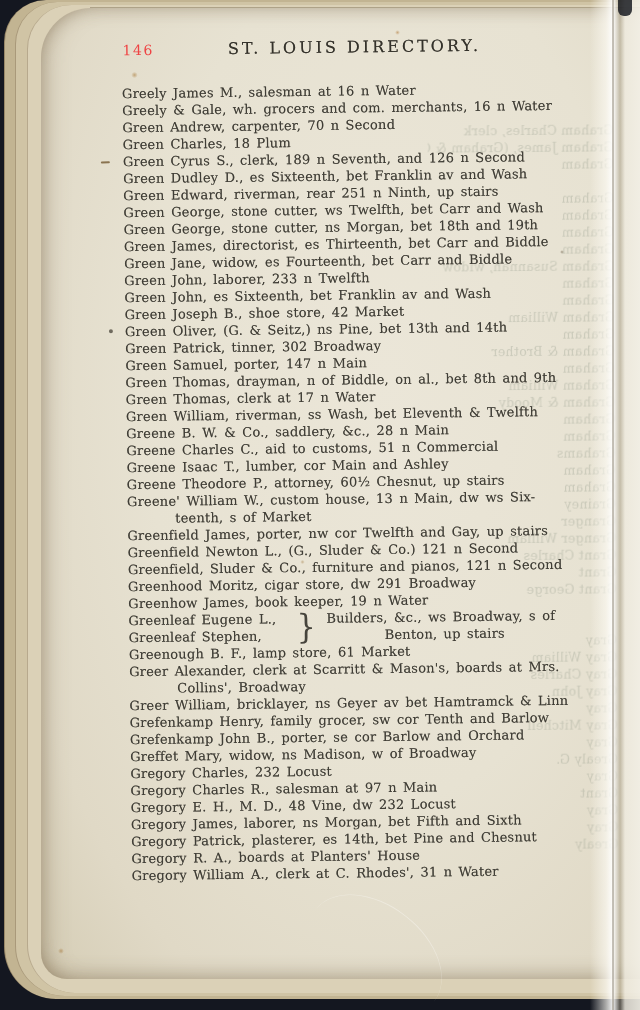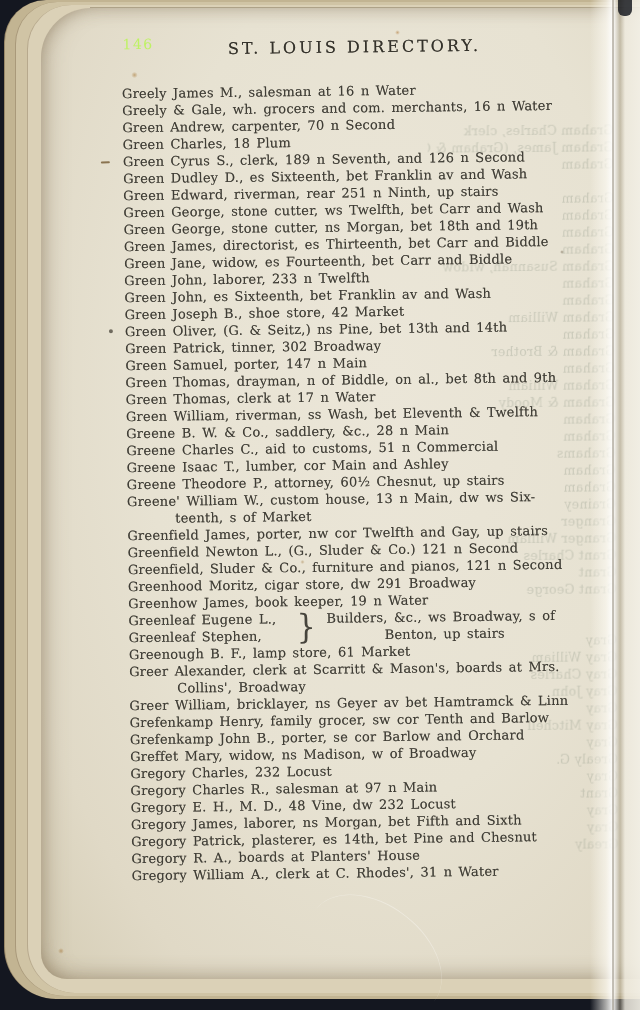--- a/index.html
+++ b/index.html
@@ -32,22 +32,22 @@
           rgba(238,234,222,.85) 70%,
           rgba(242,239,229,.92) 100%);}
   .strip-seam{position:absolute;top:0;bottom:0;left:612px;width:2px;
         background:rgba(110,100,80,.4);}
   .corner-dark{position:absolute;left:618px;top:0;width:14px;height:16px;
         background:#1a1c22;border-radius:0 0 6px 6px;opacity:.85;}
   
   .textlayer{position:absolute;left:0;top:0;width:640px;height:1010px;
         transform:rotate(-0.7deg);transform-origin:140px 500px;
         color:#3f3d36;}
-  .pagenum{position:absolute;left:128px;top:36px;font-size:14px;letter-spacing:1.5px;
-        color:#bef264;}
+  .pagenum{position:absolute;left:128px;top:42px;font-size:14px;letter-spacing:1.5px;
+        color:#ef4444;}
   .headtitle{position:absolute;left:90px;top:40px;width:540px;text-align:center;
         font-size:16px;letter-spacing:3px;color:#34322b;
         text-shadow:0 0 .5px rgba(50,46,38,.65);}
   .entries{position:absolute;left:127px;top:85px;width:486px;font-size:13px;
         letter-spacing:.2px;word-spacing:2px;}
   .line{position:relative;height:17px;line-height:17px;white-space:nowrap;
         text-shadow:0 0 .45px rgba(62,58,48,.55);}
   .line.cont{padding-left:48px;}
   .mark-dash{position:absolute;left:-22px;top:8px;width:9px;height:2px;
         background:#8a7350;border-radius:1px;}

